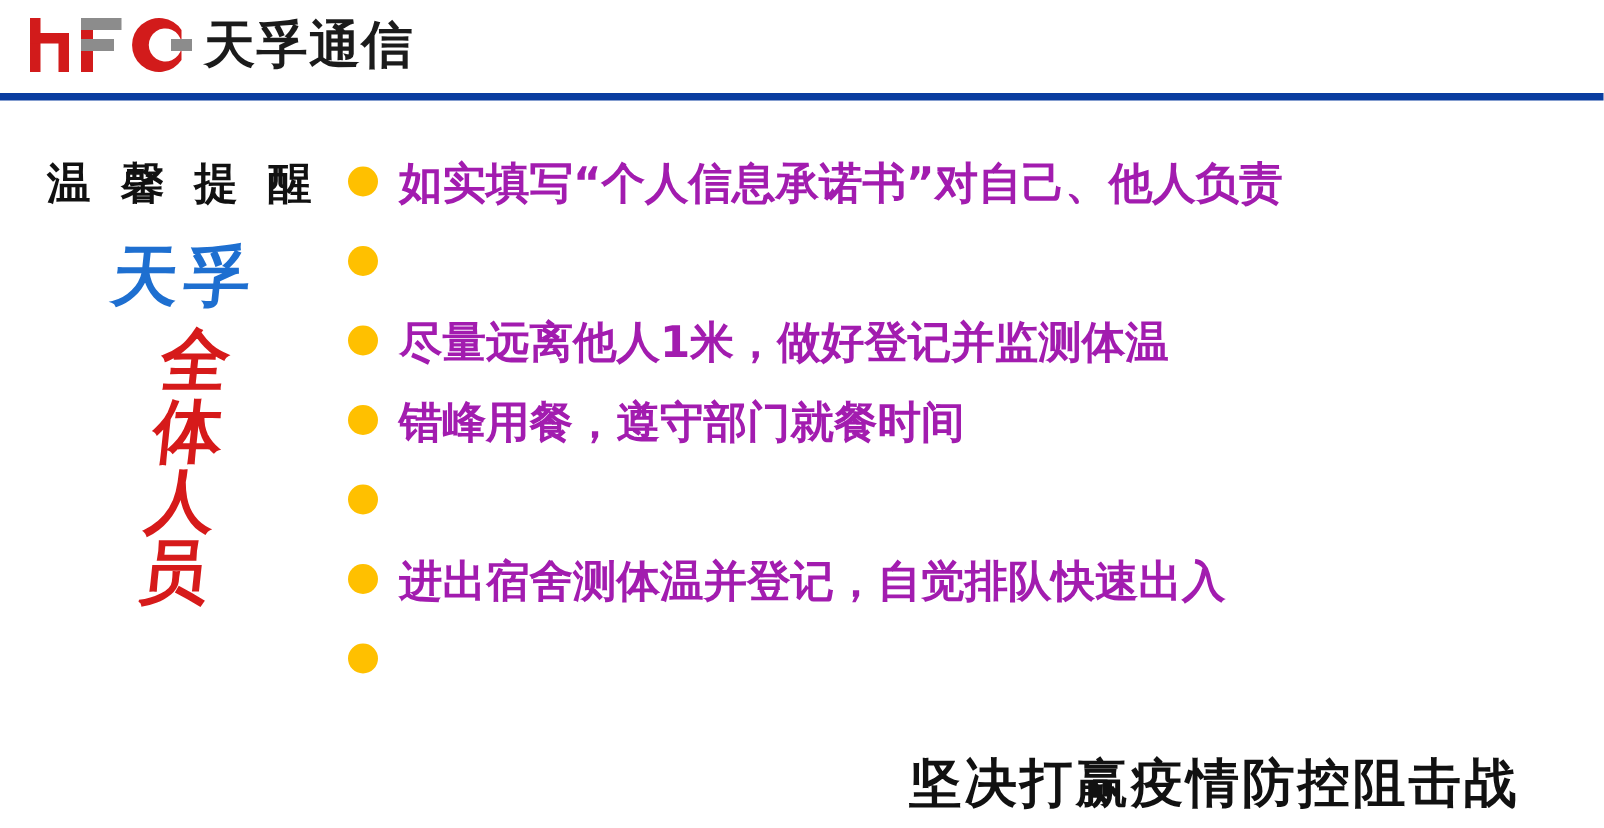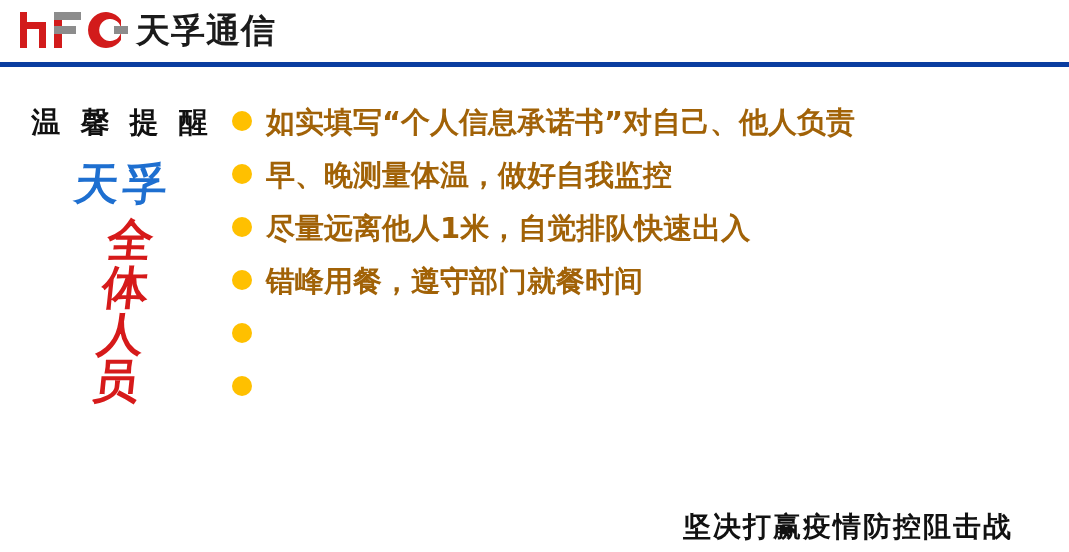--- a/index.html
+++ b/index.html
@@ -135,33 +135,33 @@
     border-radius: 50%;
     background: #ffc000;
     margin-top: 11px;
     margin-right: 14px;
   }
   .bullet-text {
     flex: 1 1 auto;
     font-family: "DejaVu Sans", sans-serif;
     font-size: 29px;
     font-weight: bold;
-    color: #a16207;
+    color: #a21caf;
     line-height: 44px;
     white-space: nowrap;
     letter-spacing: 0px;
   }
 
   
   .slogan {
     position: absolute;
     right: 12px;
     bottom: 6px;
     font-family: "DejaVu Sans", sans-serif;
-    font-size: 28px;
+    font-size: 35px;
     font-weight: bold;
     color: #111111;
     letter-spacing: 2px;
     white-space: nowrap;
   }
 </style>
 </head>
 <body>
 
 <div class="slide">
@@ -197,33 +197,36 @@
     </div>
   </div>
 
   <div class="bullets">
     <div class="bullet-row">
       <div class="bullet-dot"></div>
       <div class="bullet-text">如实填写“个人信息承诺书”对自己、他人负责</div>
     </div>
     <div class="bullet-row">
       <div class="bullet-dot"></div>
-      <div class="bullet-text">早、晚测量体温，做好自我监控</div>
-    </div>
-    <div class="bullet-row">
-      <div class="bullet-dot"></div>
-      <div class="bullet-text">尽量远离他人1米，自觉排队快速出入</div>
+    </div>
+    <div class="bullet-row">
+      <div class="bullet-dot"></div>
+      <div class="bullet-text">尽量远离他人1米，做好登记并监测体温</div>
     </div>
     <div class="bullet-row">
       <div class="bullet-dot"></div>
       <div class="bullet-text">错峰用餐，遵守部门就餐时间</div>
     </div>
     <div class="bullet-row">
       <div class="bullet-dot"></div>
     </div>
     <div class="bullet-row">
       <div class="bullet-dot"></div>
+      <div class="bullet-text">进出宿舍测体温并登记，自觉排队快速出入</div>
+    </div>
+    <div class="bullet-row">
+      <div class="bullet-dot"></div>
     </div>
   </div>
 
   <div class="slogan">坚决打赢疫情防控阻击战</div>
 
 </div>
 
 </body></html>

